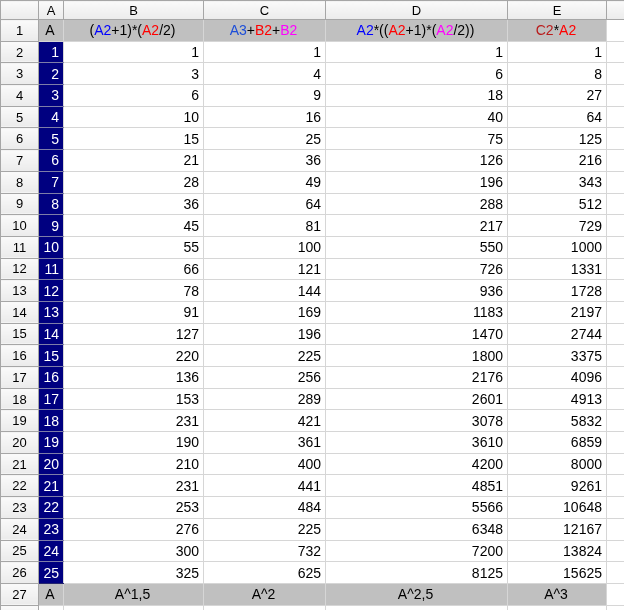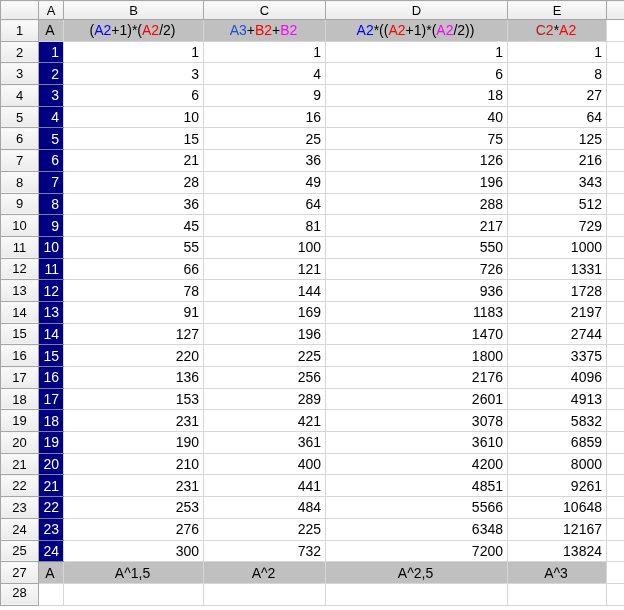--- a/index.html
+++ b/index.html
@@ -308,20 +308,29 @@
       <tr class="data-row">
         <th class="hdr">25</th>
         <td class="cell sel">24</td>
         <td class="cell num">300</td>
         <td class="cell num">732</td>
         <td class="cell num">7200</td>
         <td class="cell num">13824</td>
         <td class="cell"></td>
       </tr>
       <tr class="data-row">
+        <th class="hdr">26</th>
+        <td class="cell sel sel-last">25</td>
+        <td class="cell num">325</td>
+        <td class="cell num">625</td>
+        <td class="cell num">8125</td>
+        <td class="cell num">15625</td>
+        <td class="cell"></td>
+      </tr>
+      <tr class="data-row">
         <th class="hdr">27</th>
         <td class="cell center gray">A</td>
         <td class="cell center gray">A^1,5</td>
         <td class="cell center gray">A^2</td>
         <td class="cell center gray">A^2,5</td>
         <td class="cell center gray">A^3</td>
         <td class="cell"></td>
       </tr>
       <tr class="data-row">
         <th class="hdr hdr-top">28</th>

